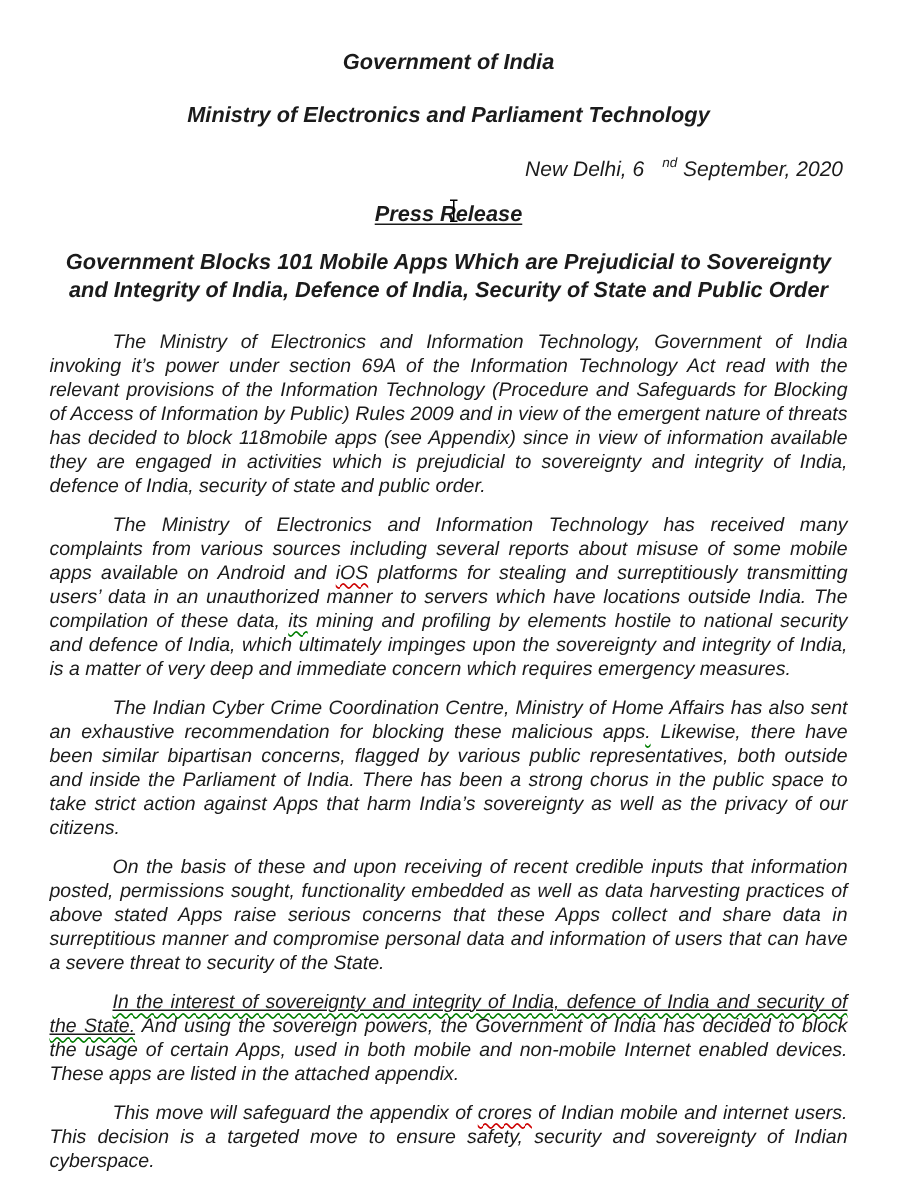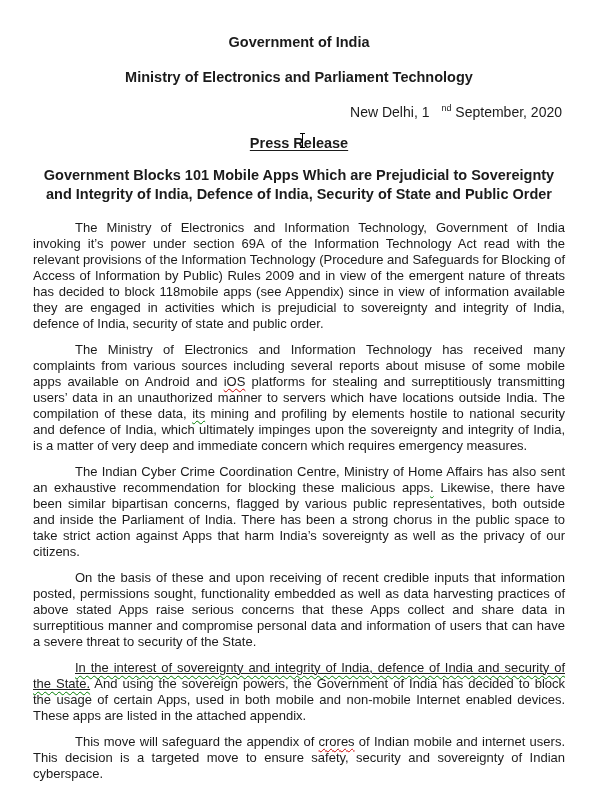--- a/index.html
+++ b/index.html
@@ -10,20 +10,21 @@
   .page {
     position: relative;
     width: 598px;
     height: 798px;
     box-sizing: border-box;
     padding: 34px 33px 0 33px;
     background: #ffffff;
     font-family: "Liberation Sans", "DejaVu Sans", sans-serif;
     color: #1b1b1b;
     overflow: hidden;
+    font-style: italic;
   }
   .center { text-align: center; }
   .bold { font-weight: bold; }
 
   .h-org {
     font-size: 14.5px;
     line-height: 17px;
     margin: 0 0 18px 0;
   }
   .h-ministry {
@@ -125,21 +126,21 @@
 </style>
 </head>
 <body>
 
 <div class="page">
 
   <div class="h-org center bold">Government of India</div>
 
   <div class="h-ministry center bold">Ministry of Electronics and Parliament Technology</div>
 
-  <div class="dateline"><span>New Delhi, 1</span><sup>nd</sup><span> September, 2020</span></div>
+  <div class="dateline"><span>New Delhi, 6</span><sup>nd</sup><span> September, 2020</span></div>
 
   <div class="h-press-release center bold">
     <span class="pr-label">Press Release</span>
   </div>
 
   <div class="doc-title center bold">Government Blocks 101 Mobile Apps Which are Prejudicial to Sovereignty and Integrity of India, Defence of India, Security of State and Public Order</div>
 
   <div class="body-text" id="body-paragraphs">
       <p><span class="seg-plain">The Ministry of Electronics and Information Technology, Government of India invoking it’s power under section 69A of the Information Technology Act read with the relevant provisions of the Information Technology (Procedure and Safeguards for Blocking of Access of Information by Public) Rules 2009 and in view of the emergent nature of threats has decided to block 118mobile apps (see Appendix) since in view of information available they are engaged in activities which is prejudicial to sovereignty and integrity of India, defence of India, security of state and public order.</span></p>
       <p><span class="seg-plain">The Ministry of Electronics and Information Technology has received many complaints from various sources including several reports about misuse of some mobile apps available on Android and </span><span class="seg-spell-error">iOS</span><span class="seg-plain"> platforms for stealing and surreptitiously transmitting users’ data in an unauthorized manner to servers which have locations outside India. The compilation of these data, </span><span class="seg-grammar-error">its</span><span class="seg-plain"> mining and profiling by elements hostile to national security and defence of India, which ultimately impinges upon the sovereignty and integrity of India, is a matter of very deep and immediate concern which requires emergency measures.</span></p>

